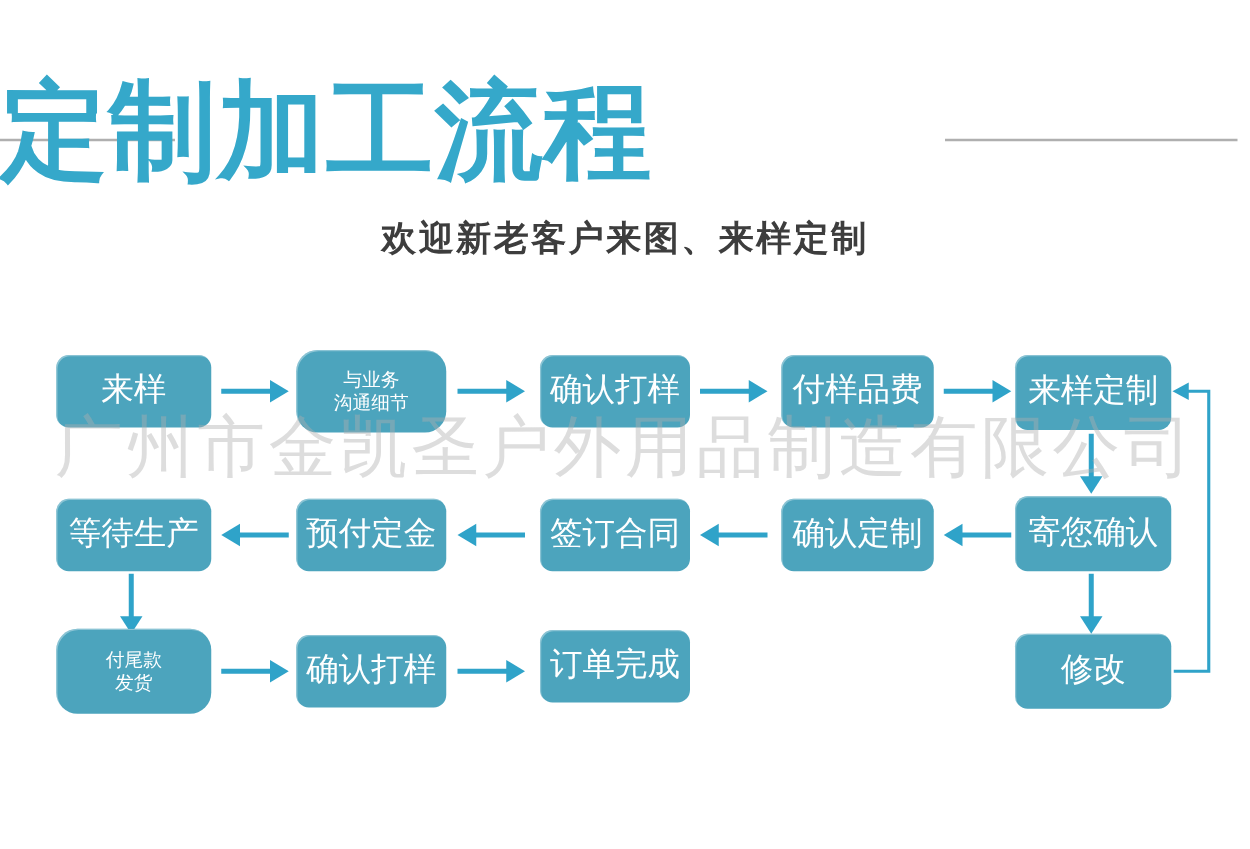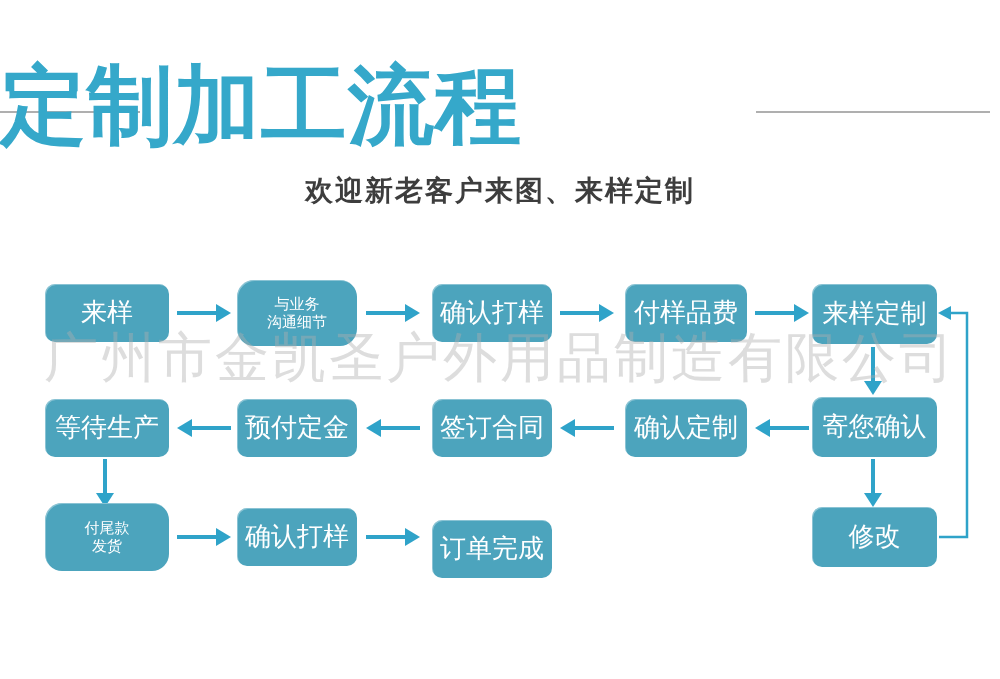--- a/index.html
+++ b/index.html
@@ -57,21 +57,21 @@
   .b-r1c3 { left:432px; top:284px; width:120px; height:58px; }
   .b-r1c4 { left:625px; top:284px; width:122px; height:58px; }
   .b-r1c5 { left:812px; top:284px; width:125px; height:60px; }
   .b-r2c1 { left:45px;  top:399px; width:124px; height:58px; }
   .b-r2c2 { left:237px; top:399px; width:120px; height:58px; }
   .b-r2c3 { left:432px; top:399px; width:120px; height:58px; }
   .b-r2c4 { left:625px; top:399px; width:122px; height:58px; }
   .b-r2c5 { left:812px; top:397px; width:125px; height:60px; }
   .b-r3c1 { left:45px;  top:503px; width:124px; height:68px; }
   .b-r3c2 { left:237px; top:508px; width:120px; height:58px; }
-  .b-r3c3 { left:432px; top:520px; width:120px; height:58px;text-align:center; }
+  .b-r3c3 { left:432px; top:504px; width:120px; height:58px;text-align:center; }
   .b-r3c5 { left:812px; top:507px; width:125px; height:60px; }
 
   
   .ar, .al { position:absolute; width:54px; height:18px; z-index:1; }
   .ar::before {
     content:""; position:absolute; left:0; top:7px; width:41px; height:4px;
     background:var(--arrow);
   }
   .ar::after {
     content:""; position:absolute; left:39px; top:0; width:0; height:0;

